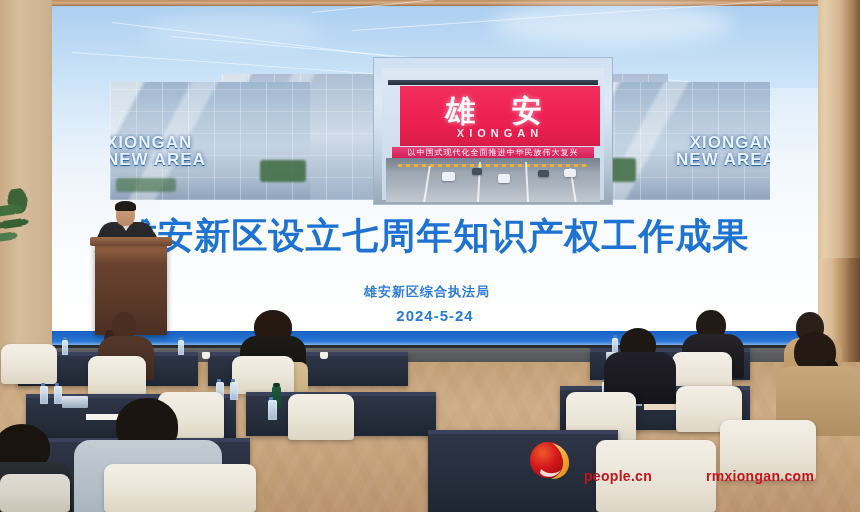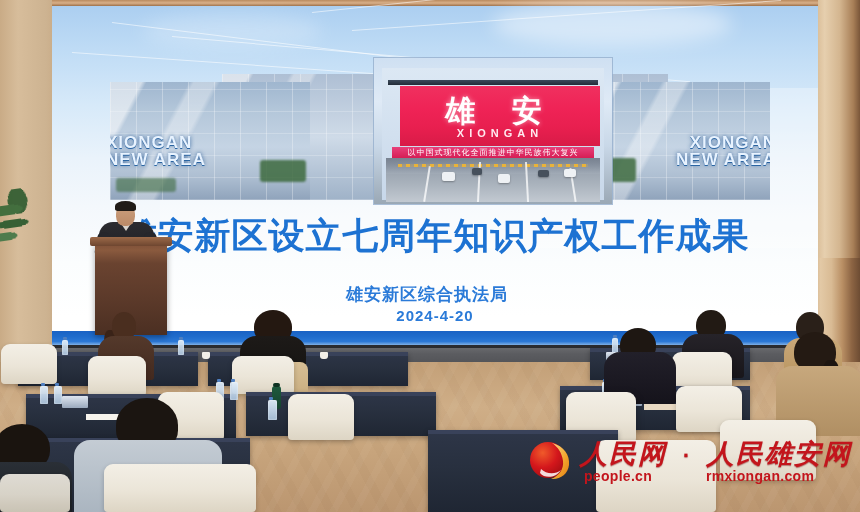--- a/index.html
+++ b/index.html
@@ -96,21 +96,21 @@
   .car{position:absolute;border-radius:2px;background:#eef1f4;box-shadow:0 1px 2px rgba(0,0,0,.3);}
   .car.dark{background:#46505c;}
   .gw-rail{position:absolute;left:12px;right:12px;height:3px;
     background:repeating-linear-gradient(90deg,#e9b33a 0 4px,rgba(233,179,58,.25) 4px 8px);}
 
   
   .slide-title{position:absolute;left:0;right:0;top:212px;text-align:center;
     color:#1d72d2;font-size:36px;font-weight:bold;letter-spacing:1px;
     font-family:"DejaVu Sans",sans-serif;white-space:nowrap;}
   .slide-sub{position:absolute;left:0;right:16px;top:283px;text-align:center;
-    color:#2a7ad8;font-size:17px;font-weight:bold;letter-spacing:1px;
+    color:#2a7ad8;font-size:13px;font-weight:bold;letter-spacing:1px;
     font-family:Liberation Serif, serif;}
   .slide-date{position:absolute;left:0;right:0;top:307px;text-align:center;
     color:#2a7ad8;font-size:15px;font-weight:bold;letter-spacing:1px;}
 
   
   .blue-band{position:absolute;left:0;right:0;bottom:0;height:14px;
     background:linear-gradient(180deg,#1a62c4 0%,#1f6ccc 40%,#2b78d6 75%,#7fb0e6 100%);}
 
   
   .stage{position:absolute;left:52px;top:345px;width:766px;height:26px;
@@ -248,21 +248,21 @@
         <div class="car" style="left:56px;top:14px;width:13px;height:9px;"></div>
         <div class="car dark" style="left:86px;top:10px;width:10px;height:7px;"></div>
         <div class="car" style="left:112px;top:16px;width:12px;height:9px;"></div>
         <div class="car dark" style="left:152px;top:12px;width:11px;height:7px;"></div>
         <div class="car" style="left:178px;top:11px;width:12px;height:8px;"></div>
       </div>
     </div>
 
     <div class="slide-title">雄安新区设立七周年知识产权工作成果</div>
     <div class="slide-sub">雄安新区综合执法局</div>
-    <div class="slide-date">2024-4-20</div>
+    <div class="slide-date">2024-5-24</div>
 
     <div class="blue-band"></div>
   </div>
 
   <div class="stage"></div>
   <div class="stage-edge"></div>
   <div class="floor"></div>
 
   <div class="spk-body"></div>
   <div class="spk-collar"></div>
@@ -407,22 +407,17 @@
         <linearGradient id="gswoosh" x1="0" y1="0" x2="1" y2="1">
           <stop offset="0%" stop-color="#ffd98a"></stop>
           <stop offset="60%" stop-color="#f2a52c"></stop>
           <stop offset="100%" stop-color="#e07a14"></stop>
         </linearGradient>
       </defs>
       <circle cx="20" cy="22" r="18" fill="url(#gball)"></circle>
       <path d="M24 5 C36 8 42 17 41 27 C40 36 32 42 23 41 C31 38 36 31 35 23 C34 15 30 9 24 5 Z" fill="url(#gswoosh)"></path>
       <path d="M13 31 C18 36 27 37 33 32 C28 40 17 41 12 35 Z" fill="#ffffff" opacity=".85"></path>
     </svg>
-    <div class="wm-cn">
-      <span>人民网</span>
-      <span style="font-style:normal;font-size:18px;vertical-align:middle;padding:0 4px;">·</span>
-      <span>人民雄安网</span>
-    </div>
     <div class="wm-url-l">people.cn</div>
     <div class="wm-url-r">rmxiongan.com</div>
   </div>
 
 </div>
 
 </body></html>

